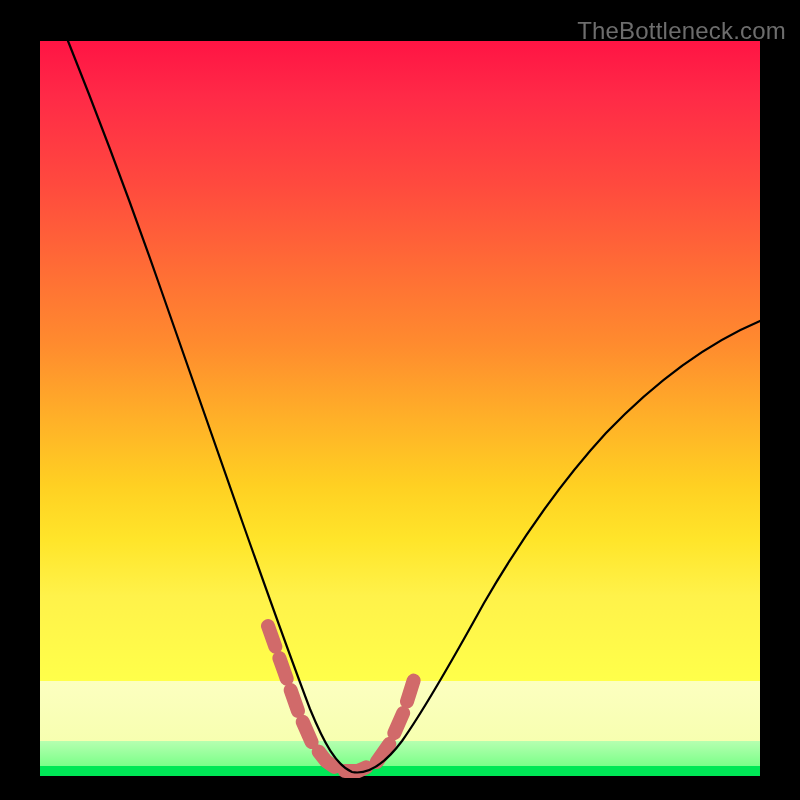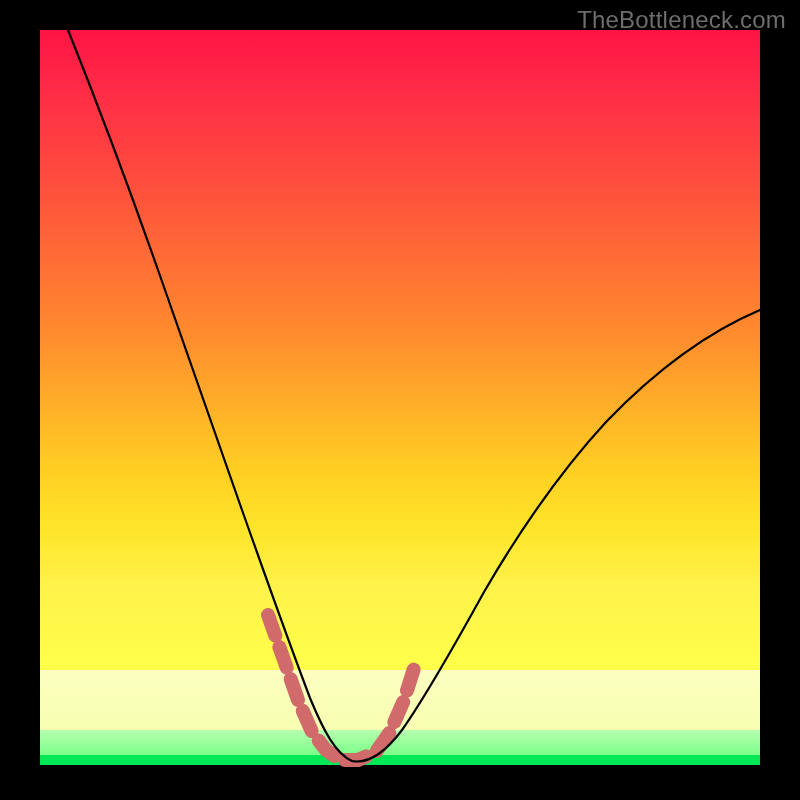--- a/index.html
+++ b/index.html
@@ -7,21 +7,21 @@
     padding: 0;
     width: 800px;
     height: 800px;
     background: #000;
     overflow: hidden;
     font-family: Arial, Helvetica, sans-serif;
   }
   .frame {
     position: absolute;
     left: 0;
-    top: 0;
+    top: 11px;
     width: 800px;
     height: 632px;
     background: #000;
   }
   .plot {
     position: absolute;
     left: 40px;
     top: 30px;
     width: 720px;
     height: 735px;

